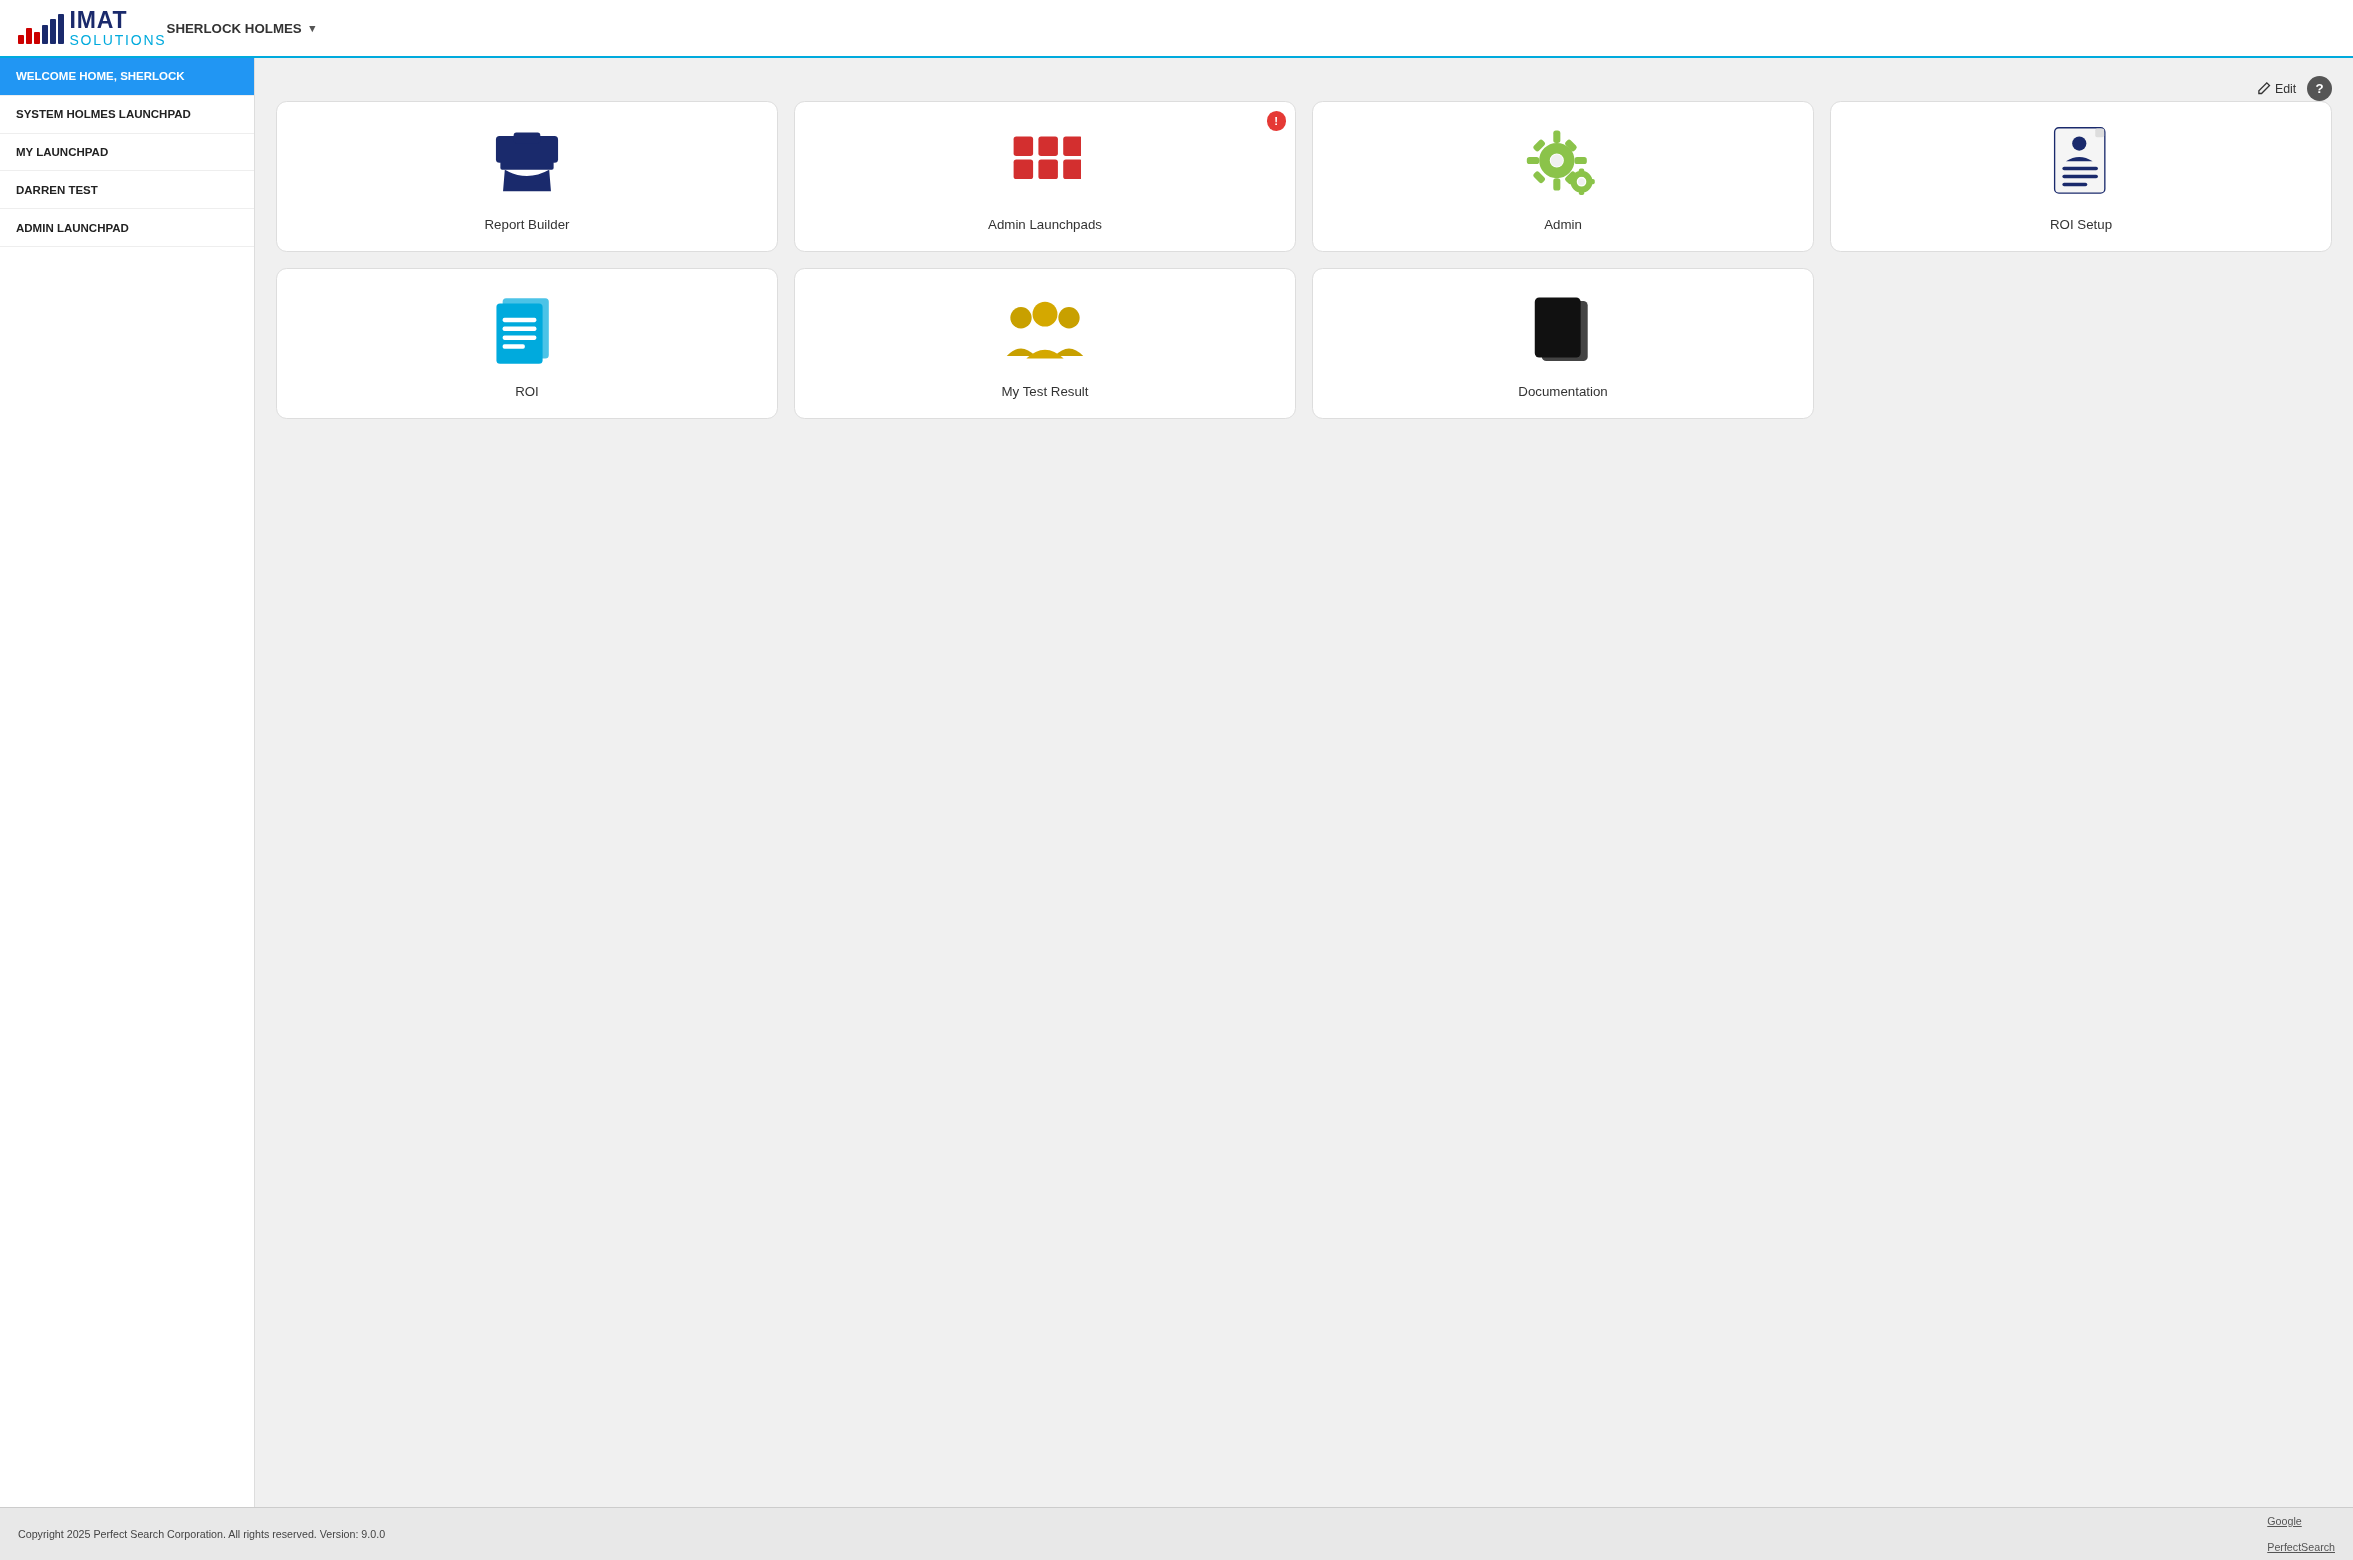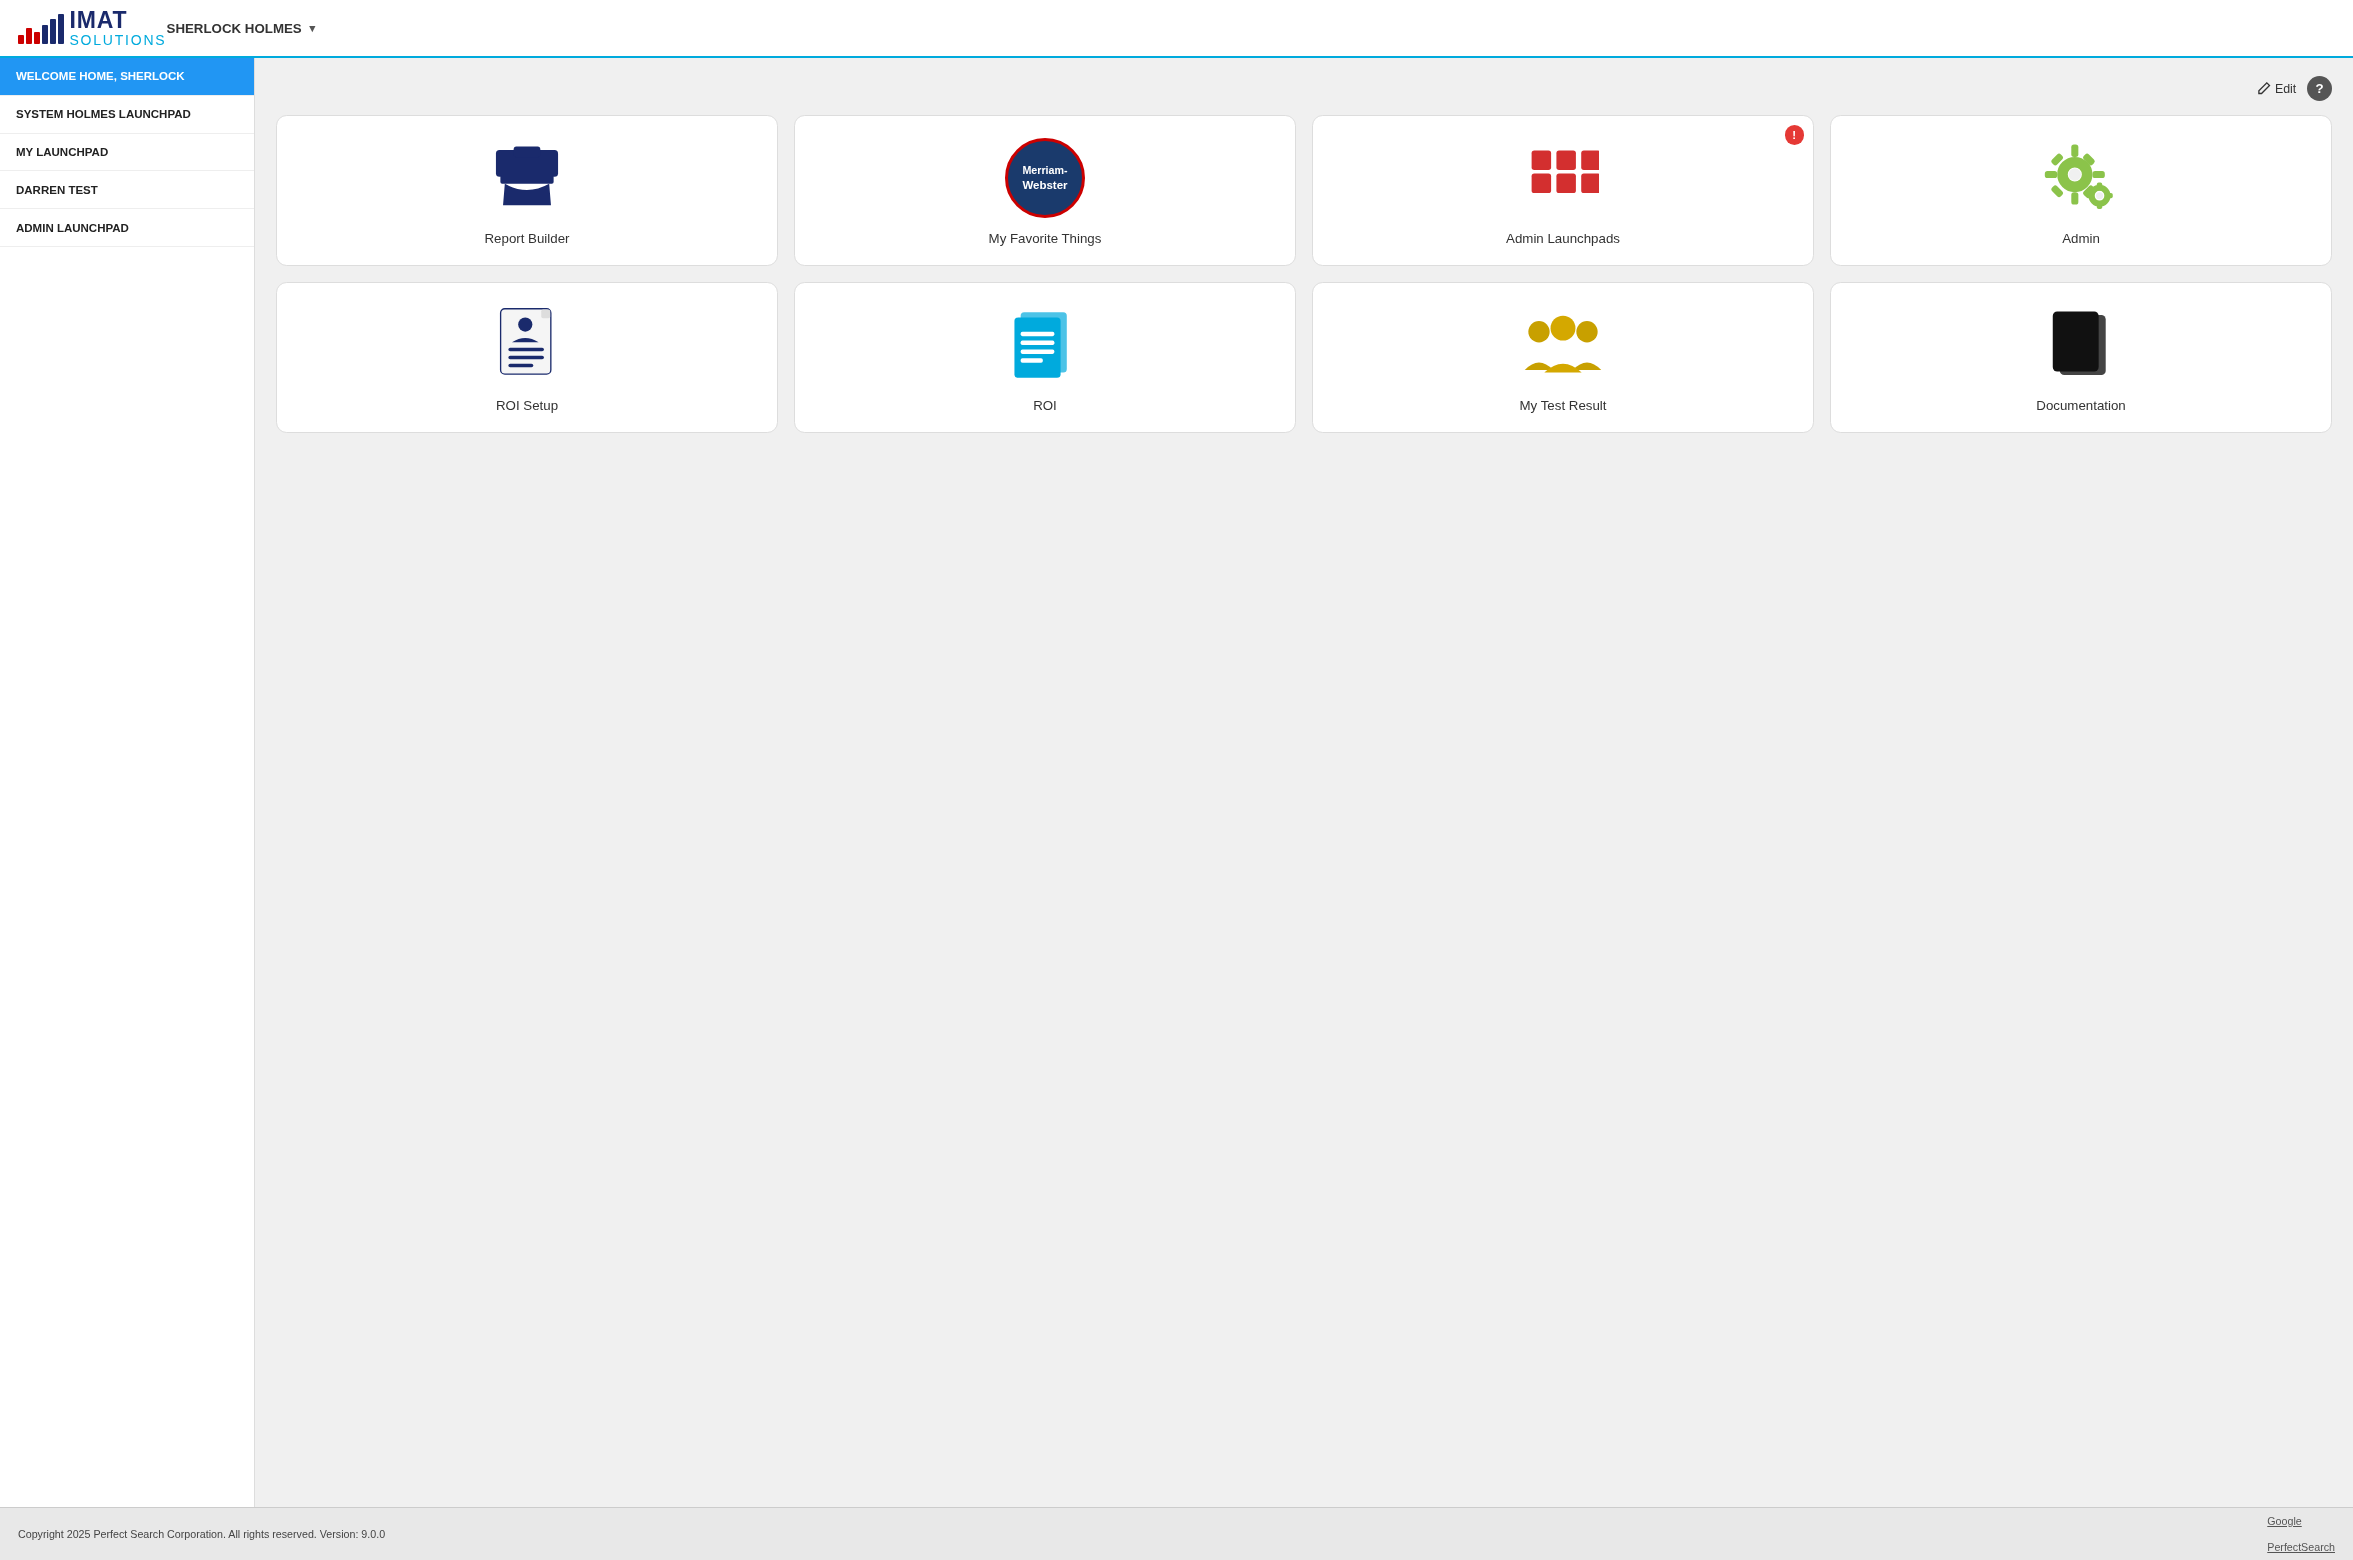--- a/index.html
+++ b/index.html
@@ -95,21 +95,20 @@
       flex: 1;
       overflow-y: auto;
       padding: 18px 21px;
       background: #f0f0f0;
     }
     .toolbar {
       display: flex;
       justify-content: flex-end;
       align-items: center;
       gap: 10.7px;
-      margin-bottom: 14px;
     }
     .edit-btn {
       display: flex;
       align-items: center;
       gap: 4.4px;
       cursor: pointer;
       font-size: 12.4px;
       color: #333;
       background: none;
       border: none;
@@ -288,29 +287,20 @@
             <rect x="10" y="8" width="70" height="30" rx="4" fill="#1a2a6c"></rect>
             <rect x="15" y="36" width="60" height="10" rx="2" fill="#1a2a6c"></rect>
             <path d="M20 46 Q45 60 70 46 L72 70 H18 Z" fill="#1a2a6c"></path>
 
             <rect x="30" y="4" width="30" height="12" rx="3" fill="#1a2a6c"></rect>
           </svg>
         </div>
         <span class="tile-label">Report Builder</span>
       </div>
 
-      <div class="tile">
-        <div class="tile-icon">
-          <div class="mw-logo">
-            <span style="font-size:10.7px;">Merriam-</span>
-            <span style="font-size:11.5px;">Webster</span>
-          </div>
-        </div>
-        <span class="tile-label">My Favorite Things</span>
-      </div>
 
       <div class="tile">
         <div class="badge-alert">!</div>
         <div class="tile-icon">
           <svg width="71" height="62" viewBox="0 0 80 70">
             <rect x="4" y="4" width="22" height="22" rx="3" fill="#d32f2f"></rect>
             <rect x="32" y="4" width="22" height="22" rx="3" fill="#d32f2f"></rect>
             <rect x="60" y="4" width="22" height="22" rx="3" fill="#d32f2f"></rect>
             <rect x="4" y="30" width="22" height="22" rx="3" fill="#d32f2f"></rect>
             <rect x="32" y="30" width="22" height="22" rx="3" fill="#d32f2f"></rect>

